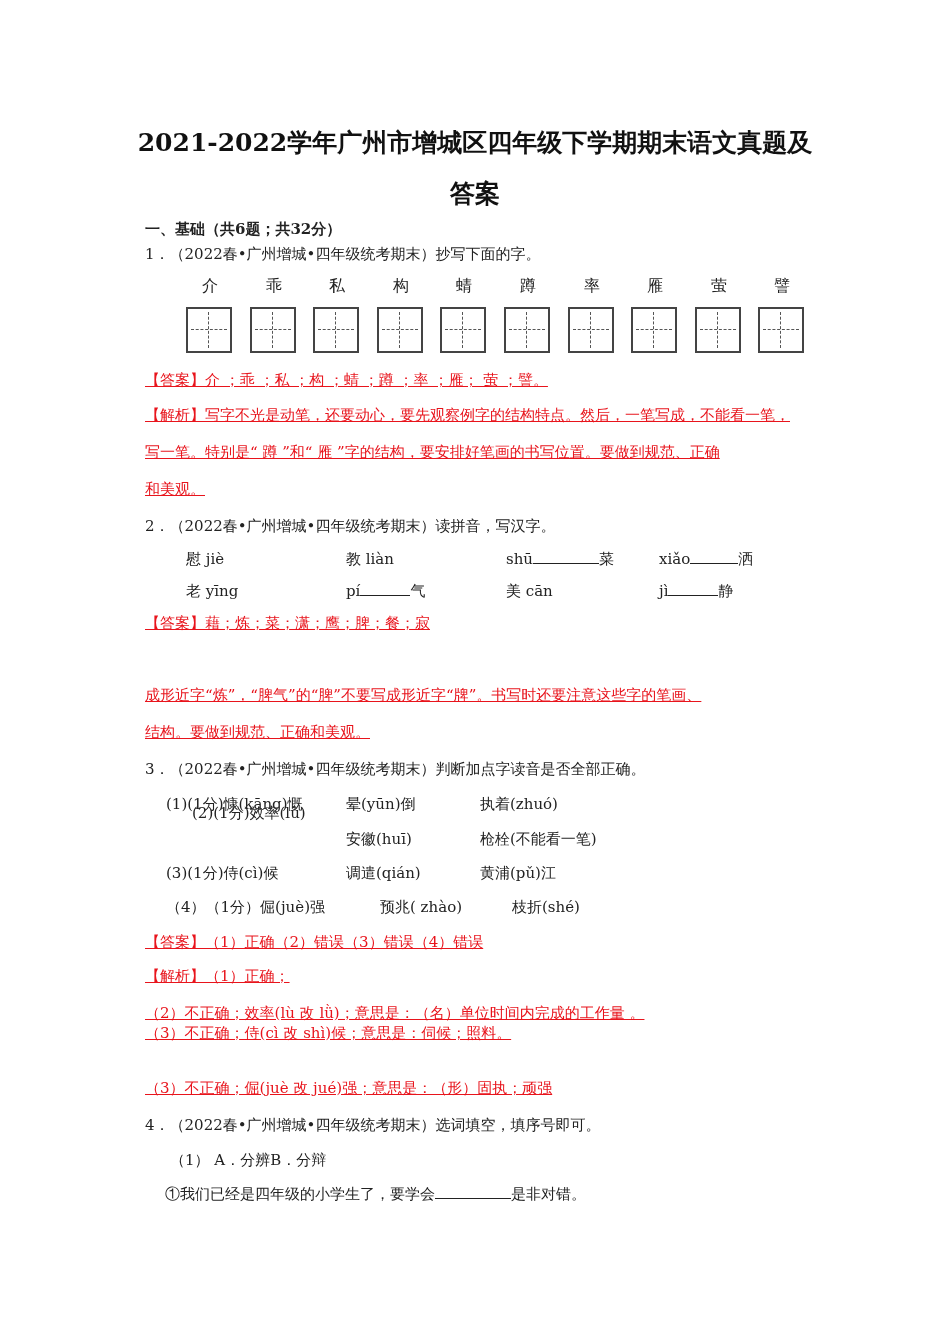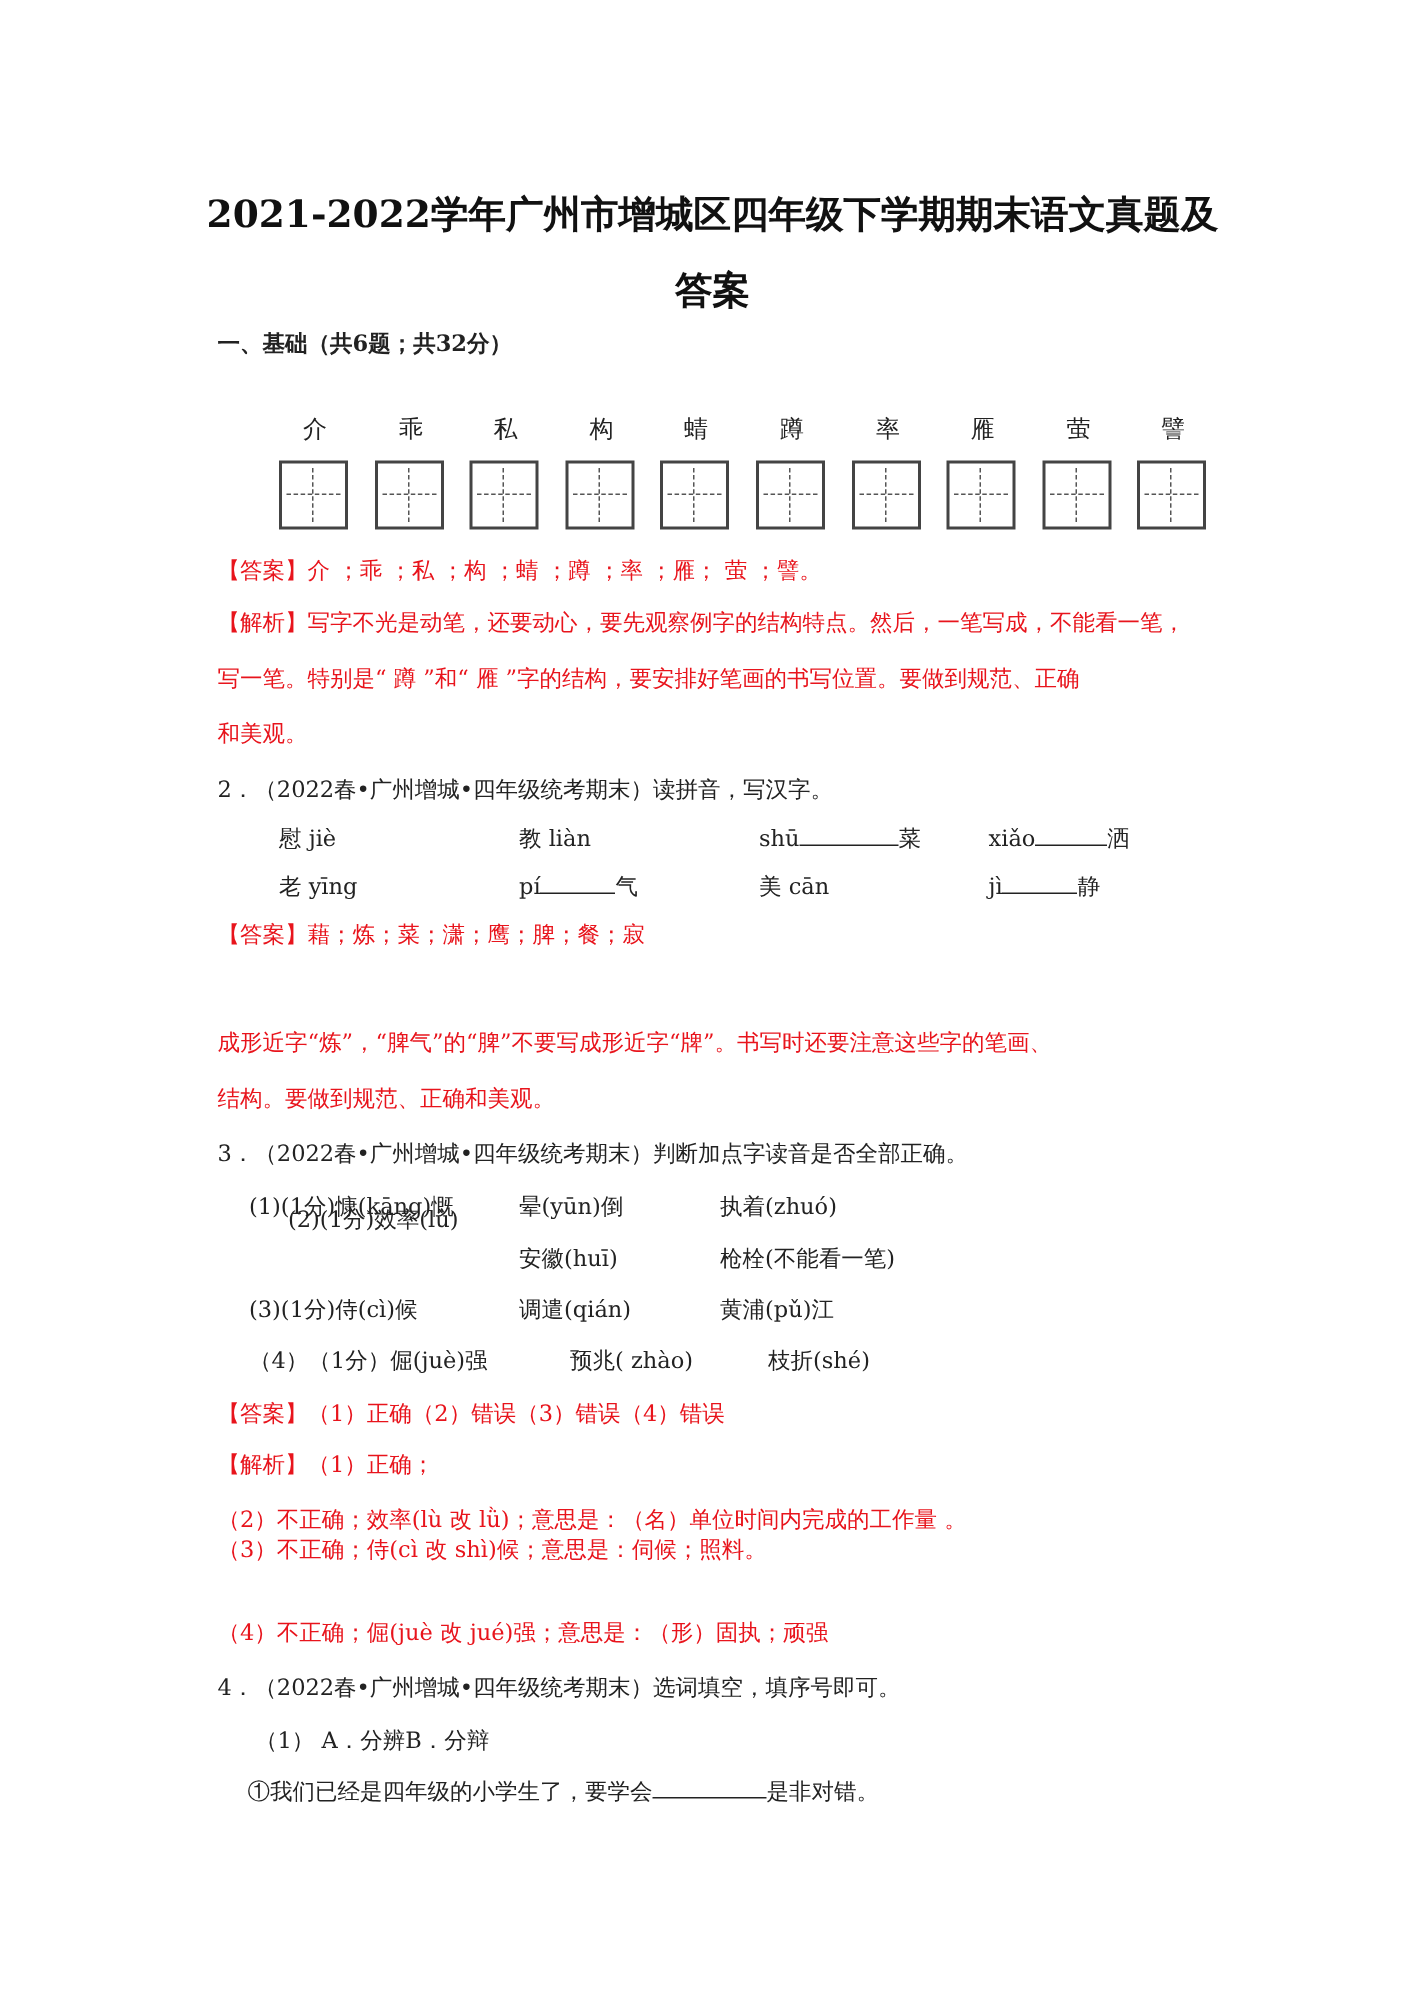--- a/index.html
+++ b/index.html
@@ -5,21 +5,21 @@
   html, body { margin: 0; padding: 0; background: #ffffff; }
   body { width: 950px; height: 1344px; position: relative; overflow: hidden;
          font-family: "DejaVu Serif", "Liberation Serif", serif; color: #222; }
   .page { position: absolute; left: 0; top: 0; width: 950px; height: 1344px; padding-left: 44px; }
   .title { position: absolute; left: 0; width: 950px; text-align: center;
            font-family: "DejaVu Serif", serif; font-weight: bold; font-size: 25px; color: #111; }
   .t1 { top: 126px; }
   .t2 { top: 177px; }
   .line { position: absolute; left: 145px; font-size: 15px; white-space: nowrap; line-height: 20px; }
   .bold { font-weight: bold; }
-  .red { color: #e8141c; }
+  .red { color: #e8141c; text-decoration: underline; }
   .chars { position: absolute; top: 276px; left: 182px; width: 630px; height: 24px; }
   .chars span { position: absolute; top: 0; width: 48px; text-align: center; font-size: 16px; }
   .box { position: absolute; top: 307px; width: 46px; height: 46px; border: 2px solid #444;
          box-sizing: border-box; background: #fff; }
   .box::before { content: ""; position: absolute; left: 3px; right: 3px; top: 20px;
          border-top: 1px dashed #555; }
   .box::after { content: ""; position: absolute; top: 3px; bottom: 3px; left: 20px;
          border-left: 1px dashed #555; }
   .blank { display: inline-block; border-bottom: 1px solid #222; height: 14px; vertical-align: baseline; }
   .abs { position: absolute; font-size: 15px; white-space: nowrap; line-height: 20px; }
@@ -27,20 +27,21 @@
 </head>
 <body>
 
 <div class="page">
 
   <div class="title t1">2021-2022学年广州市增城区四年级下学期期末语文真题及</div>
   <div class="title t2">答案</div>
 
   <div class="line bold" style="top:219px;">一、基础（共6题；共32分）</div>
 
+  <div class="line" style="top:244px;">1．（2022春•广州增城•四年级统考期末）抄写下面的字。</div>
 
   <div class="chars">
     <span style="left:4px">介</span>
     <span style="left:68px">乖</span>
     <span style="left:131px">私</span>
     <span style="left:195px">构</span>
     <span style="left:258px">蜻</span>
     <span style="left:322px">蹲</span>
     <span style="left:386px">率</span>
     <span style="left:449px">雁</span>
@@ -113,21 +114,21 @@
   <div class="abs" style="left:512px; top:897px;">枝折(shé)</div>
 
   <div class="line red" style="top:932px;">
     <span>【答案】</span><span>（1）正确（2）错误（3）错误（4）错误</span>
   </div>
   <div class="line red" style="top:966px;">
     <span>【解析】</span><span>（1）正确；</span>
   </div>
   <div class="line red" style="top:1003px;">（2）不正确；效率(lù 改 lǜ)；意思是：（名）单位时间内完成的工作量 。</div>
   <div class="line red" style="top:1023px;text-align:center;">（3）不正确；侍(cì 改 shì)候；意思是：伺候；照料。</div>
-  <div class="line red" style="top:1078px;">（4）不正确；倔(juè 改 jué)强；意思是：（形）固执；顽强</div>
+  <div class="line red" style="top:1078px;">（3）不正确；倔(juè 改 jué)强；意思是：（形）固执；顽强</div>
 
   <div class="line" style="top:1115px;">4．（2022春•广州增城•四年级统考期末）选词填空，填序号即可。</div>
   <div class="abs" style="left:170px; top:1150px;">（1） A．分辨B．分辩</div>
   <div class="abs" style="left:165px; top:1184px;">
     <span>①我们已经是四年级的小学生了，要学会</span><span class="blank" style="width:76px"></span><span>是非对错。</span>
   </div>
 
 </div>
 
 </body></html>

